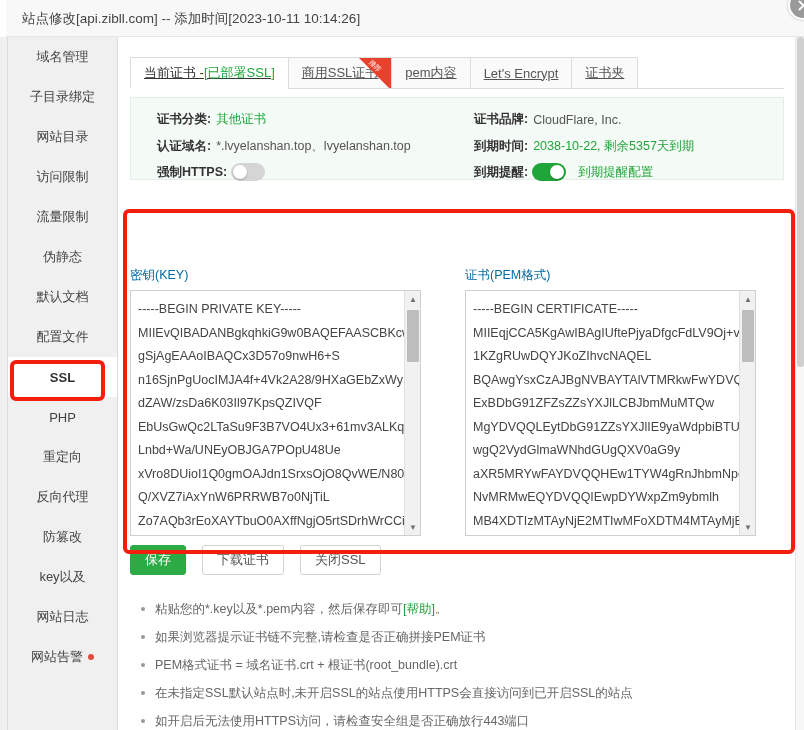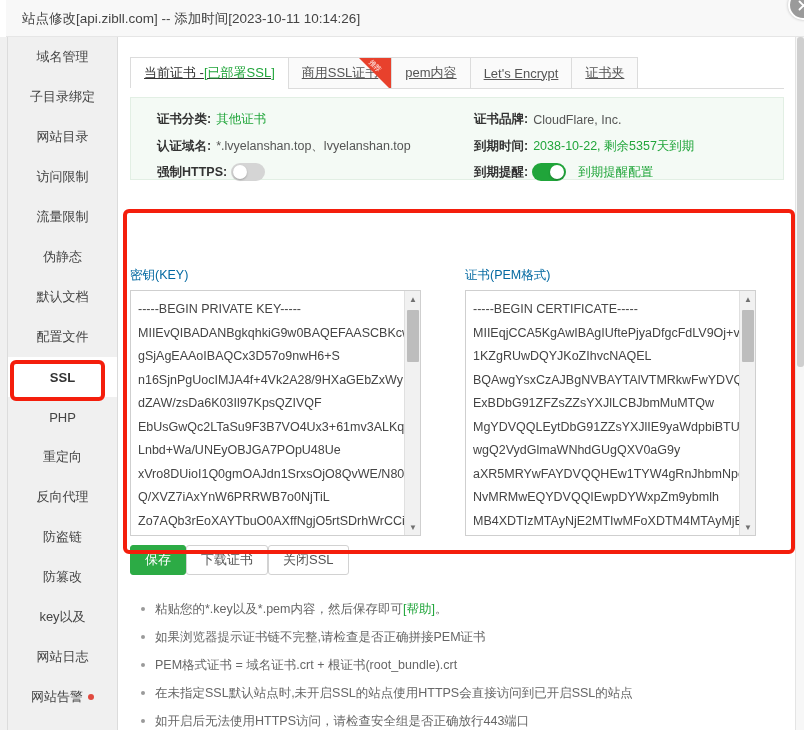--- a/index.html
+++ b/index.html
@@ -290,21 +290,21 @@
     width: 12px; height: 52px;
     background: #bdbdbd;
     border-radius: 1px;
   }
 
   
   .btnrow {
     position: absolute;
     left: 11px; top: 508px;
     display: flex;
-    gap: 0;
+    gap: 16px;
   }
   .btn {
     height: 30px;
     padding: 0 14px;
     border-radius: 3px;
     font-size: 13px;
     display: flex; align-items: center; justify-content: center;
     cursor: pointer;
     white-space: nowrap;
   }
@@ -399,23 +399,20 @@
         <span>SSL</span>
       </div>
       <div class="side-item">
         <span>PHP</span>
       </div>
       <div class="side-item">
         <span>重定向</span>
       </div>
       <div class="side-item">
         <span>反向代理</span>
-      </div>
-      <div class="side-item">
-        <span>防盗链</span>
       </div>
       <div class="side-item">
         <span>防篡改</span>
       </div>
       <div class="side-item">
         <span>key以及</span>
       </div>
       <div class="side-item">
         <span>网站日志</span>
       </div>

